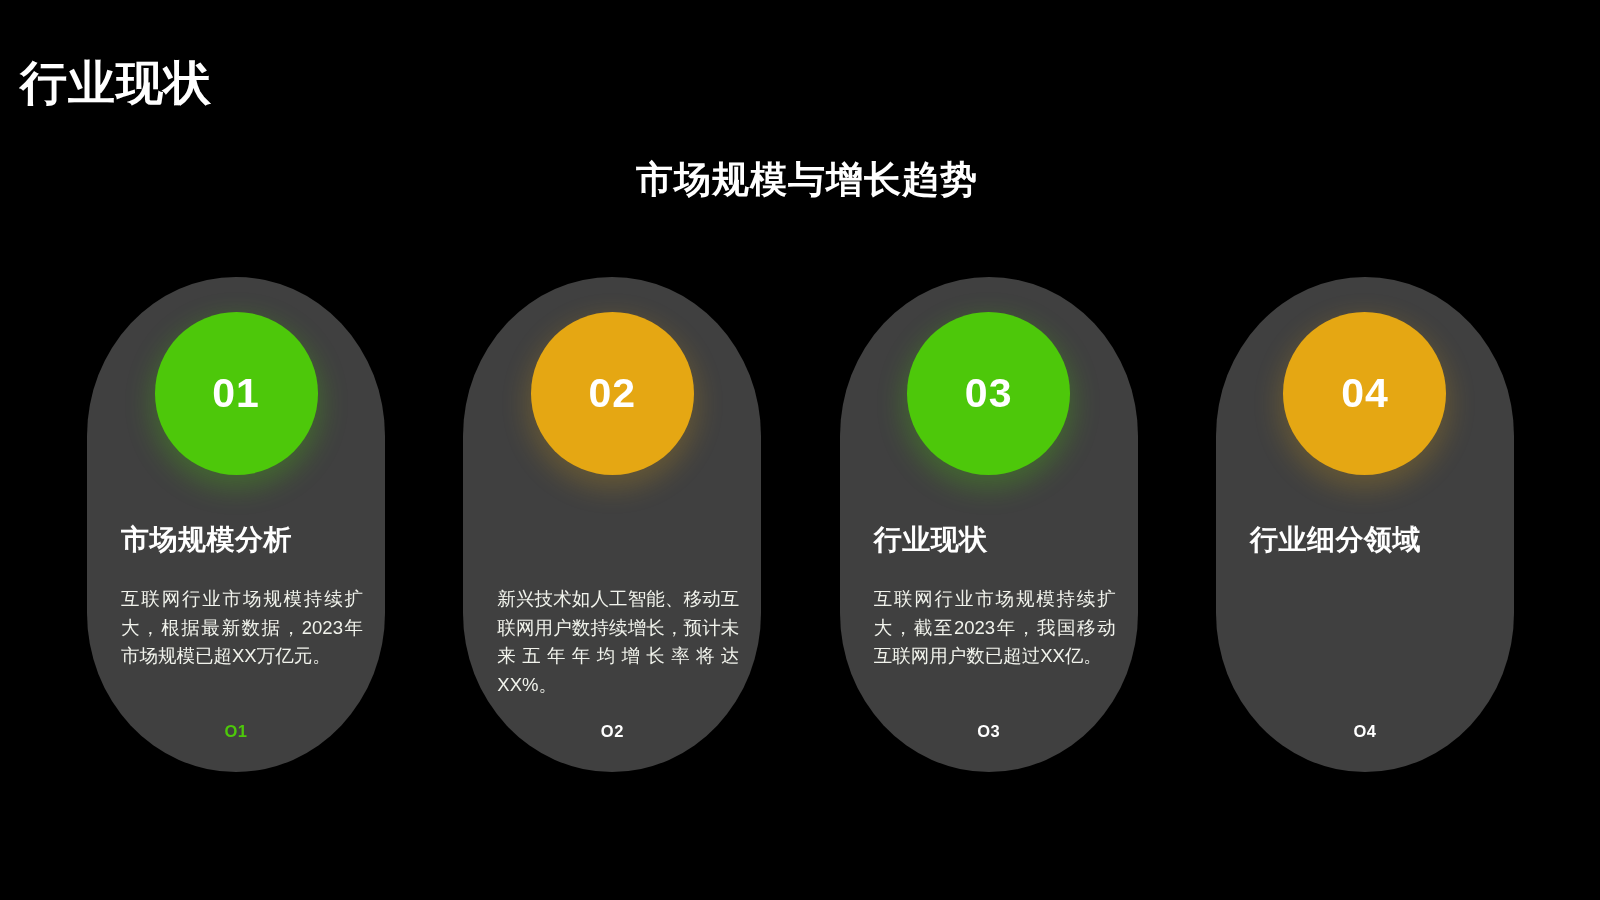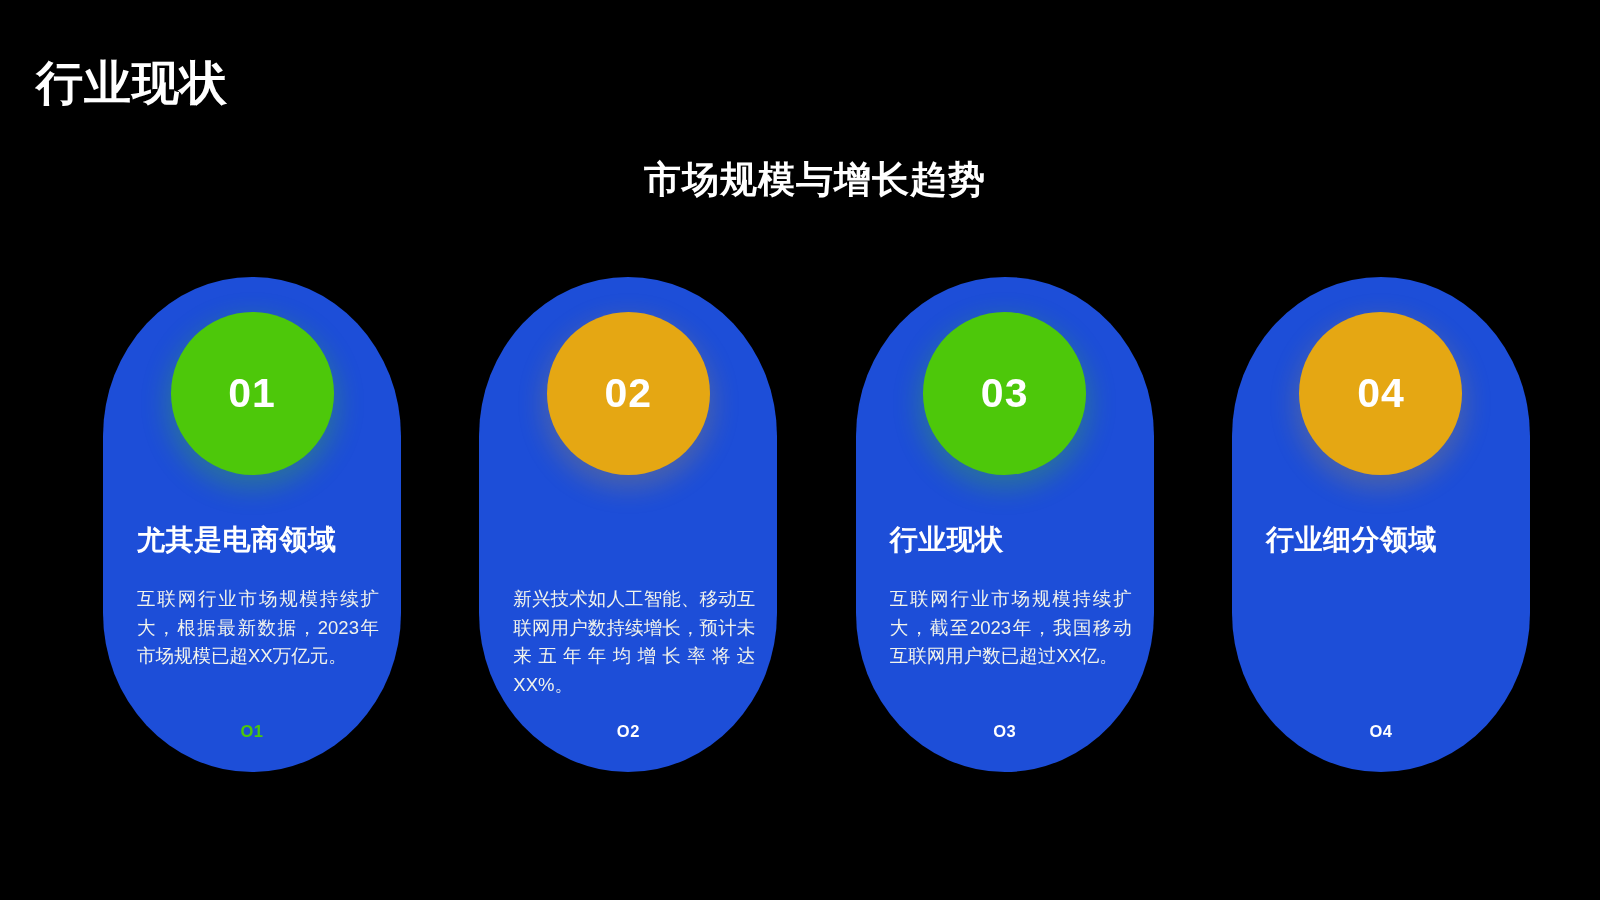--- a/index.html
+++ b/index.html
@@ -12,21 +12,20 @@
     height: 900px;
     overflow: hidden;
     font-family: "Liberation Sans", "DejaVu Sans", sans-serif;
     position: relative;
   }
 
   .slide {
     position: absolute;
     inset: 0;
     background: #000000;
-    margin-left: 16px;
   }
 
   
   .page-title {
     position: absolute;
     left: 20px;
     top: 57px;
     font-size: 47px;
     font-weight: bold;
     color: #ffffff;
@@ -58,21 +57,21 @@
     height: 495px;
     display: flex;
     justify-content: space-between;
   }
 
   .card {
     position: relative;
     width: 298px;
     height: 495px;
     border-radius: 150px / 160px;
-    background: #1d4ed8;
+    background: #404040;
     overflow: hidden;
     box-sizing: border-box;
   }
 
   .card-circle-wrap {
     position: absolute;
     left: 0;
     right: 0;
     top: 35px;
     height: 165px;
@@ -147,21 +146,21 @@
   <div class="page-title">行业现状</div>
 
   <div class="section-subtitle">市场规模与增长趋势</div>
 
   <div class="cards-row">
 
     <div class="card">
       <div class="card-circle-wrap">
         <div class="card-circle green">01</div>
       </div>
-      <div class="card-title">尤其是电商领域</div>
+      <div class="card-title">市场规模分析</div>
       <div class="card-body">互联网行业市场规模持续扩大，根据最新数据，2023年市场规模已超XX万亿元。</div>
       <div class="card-footer green-label">O1</div>
     </div>
 
     <div class="card">
       <div class="card-circle-wrap">
         <div class="card-circle amber">02</div>
       </div>
       <div class="card-body">新兴技术如人工智能、移动互联网用户数持续增长，预计未来五年年均增长率将达XX%。</div>
       <div class="card-footer white-label">O2</div>

